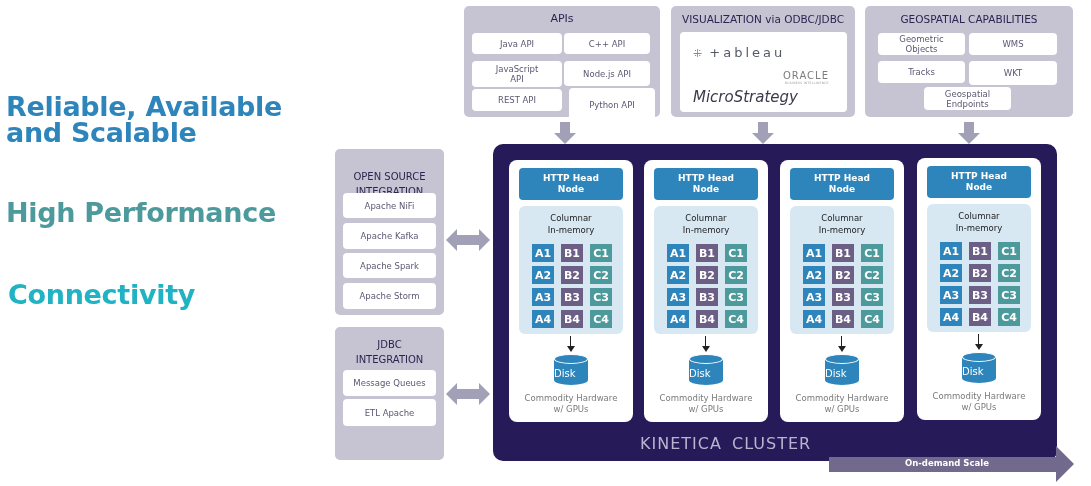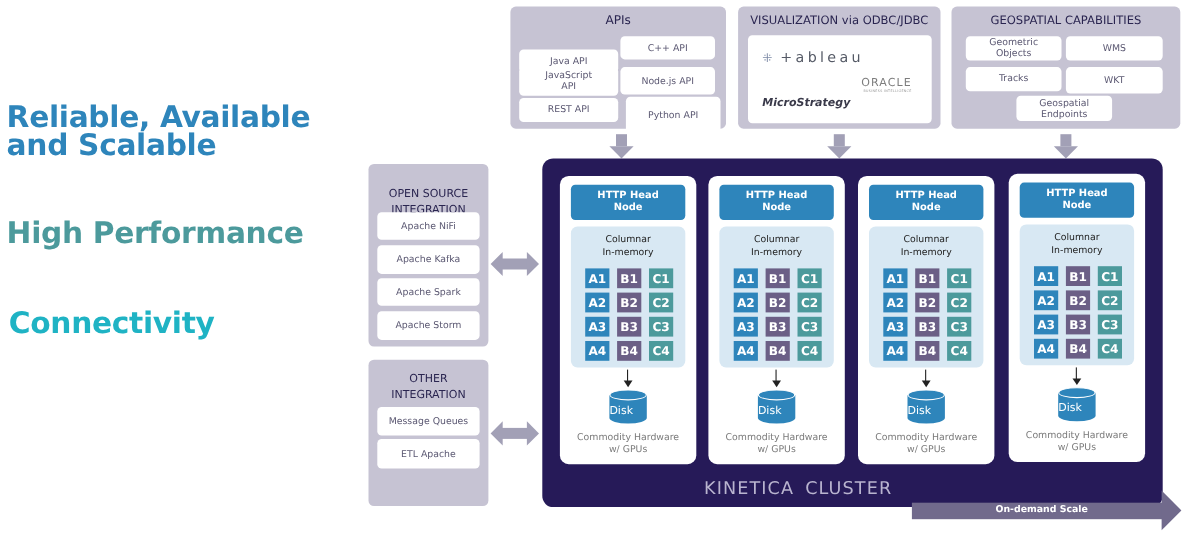--- a/index.html
+++ b/index.html
@@ -44,35 +44,35 @@
 
   .scale-arrow { position: absolute; left: 829px; top: 455px; width: 246px; height: 28px; }
   .scale-arrow .shaft { position: absolute; left: 0; top: 2px; width: 230px; height: 15px; background: #716a8c; }
   .scale-arrow .head { position: absolute; left: 227px; top: -9px; border-top: 18px solid transparent; border-bottom: 18px solid transparent; border-left: 18px solid #716a8c; }
   .scale-label { position: absolute; left: 76px; top: 3px; color: #fff; font-weight: bold; font-size: 8.5px; }
 
   .logo-tableau { position: absolute; left: 693px; top: 45px; font-size: 13px; color: #555a66; letter-spacing: 3px; }
   .logo-tableau .plus { color: #7d8aa6; font-size: 11px; letter-spacing: 0; }
   .logo-oracle { position: absolute; left: 783px; top: 70px; font-size: 10px; color: #7d7d7d; letter-spacing: 1px; }
   .logo-oracle-sub { position: absolute; left: 785px; top: 81px; font-size: 3px; color: #999; letter-spacing: 0.3px; }
-  .logo-micro { position: absolute; left: 693px; top: 88px; font-size: 10px; color: #3a3a4a; font-weight: bold; font-style: italic; }
+  .logo-micro { position: absolute; left: 693px; top: 88px; font-size: 15px; color: #3a3a4a; font-weight: normal; font-style: italic; }
 </style>
 </head>
 <body>
 
 <div class="tagline t1">
   <div>Reliable, Available</div>
   <div>and Scalable</div>
 </div>
 <div class="tagline t2">High Performance</div>
 <div class="tagline t3">Connectivity</div>
 
 <div class="grey-box" style="left:464px;top:6px;width:196px;height:111px;">
   <div class="box-title" style="top:6px;">APIs</div>
-  <div class="pill" style="left:8px;top:27px;width:90px;height:21px;margin-top:12px;">Java API</div>
+  <div class="pill" style="left:8px;top:27px;width:90px;height:21px;">Java API</div>
   <div class="pill" style="left:100px;top:27px;width:86px;height:21px;">C++ API</div>
   <div class="pill" style="left:8px;top:55px;width:90px;height:26px;padding:0 16px;">JavaScript API</div>
   <div class="pill" style="left:100px;top:55px;width:86px;height:25px;">Node.js API</div>
   <div class="pill" style="left:8px;top:83px;width:90px;height:22px;">REST API</div>
   <div class="pill" style="left:105px;top:82px;width:86px;height:34px;">Python API</div>
 </div>
 
 <div class="grey-box" style="left:671px;top:6px;width:184px;height:111px;">
   <div class="box-title" style="top:7px;font-size:10.5px;">VISUALIZATION via ODBC/JDBC</div>
   <div class="pill" style="left:9px;top:26px;width:167px;height:80px;"></div>
@@ -110,21 +110,21 @@
     <div>INTEGRATION</div>
   </div>
   <div class="pill" style="left:8px;top:44px;width:93px;height:25px;">Apache NiFi</div>
   <div class="pill" style="left:8px;top:104px;width:93px;height:25px;">Apache Spark</div>
   <div class="pill" style="left:8px;top:74px;width:93px;height:26px;">Apache Kafka</div>
   <div class="pill" style="left:8px;top:134px;width:93px;height:26px;">Apache Storm</div>
 </div>
 
 <div class="grey-box" style="left:335px;top:327px;width:109px;height:133px;">
   <div class="box-title" style="top:10px;font-size:10px;line-height:15px;">
-    <div>OTHER</div>
+    <div>JDBC</div>
     <div>INTEGRATION</div>
   </div>
   <div class="pill" style="left:8px;top:43px;width:93px;height:26px;">Message Queues</div>
   <div class="pill" style="left:8px;top:72px;width:93px;height:27px;">ETL Apache</div>
 </div>
 
 <div class="double-arrow" style="left:446px;top:229px;">
     <div class="hl"></div>
     <div class="shaft"></div>
     <div class="hr"></div>

